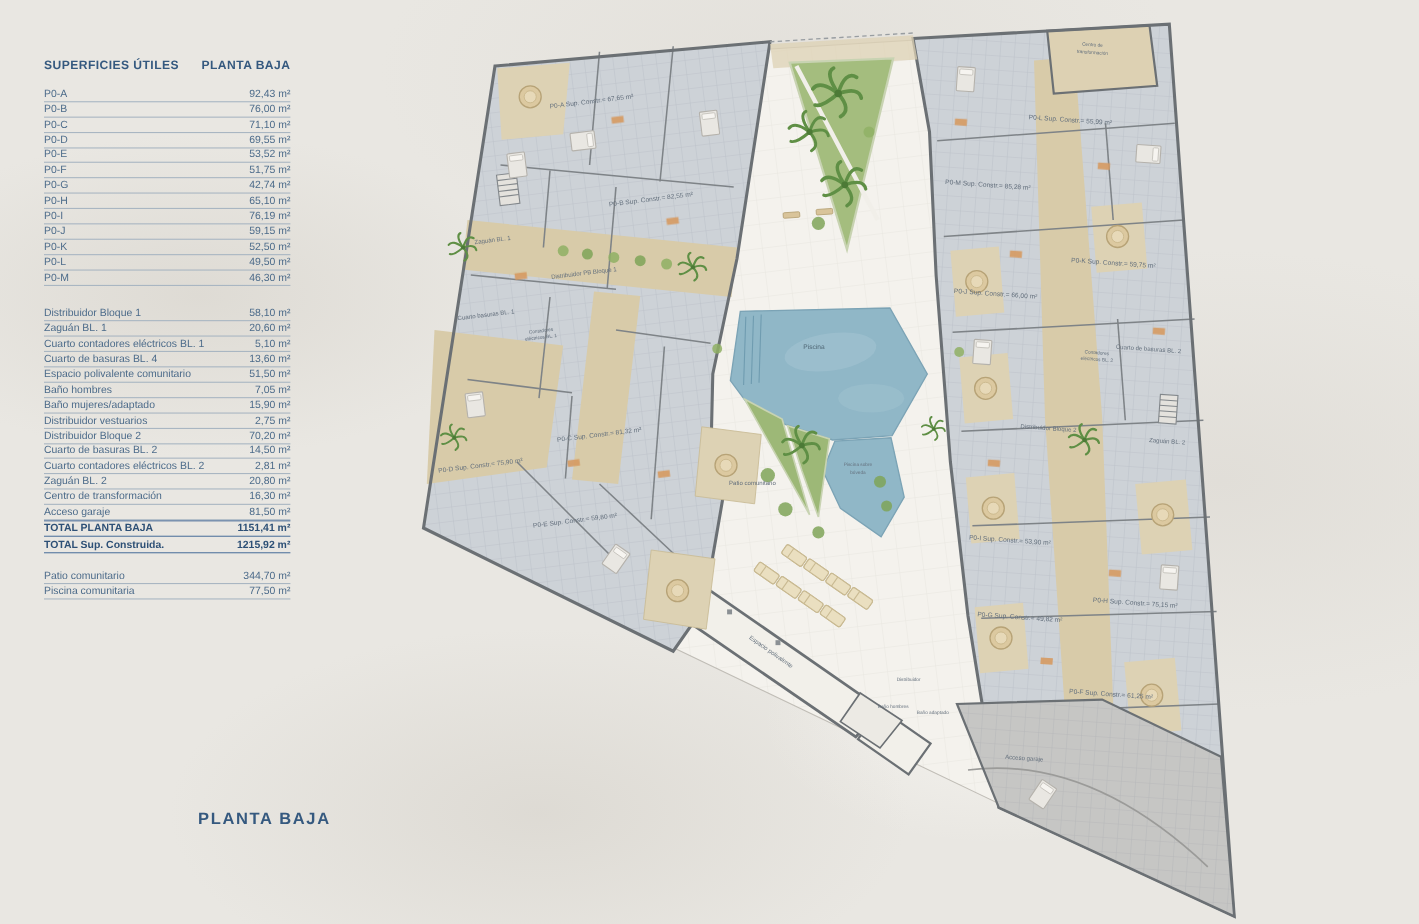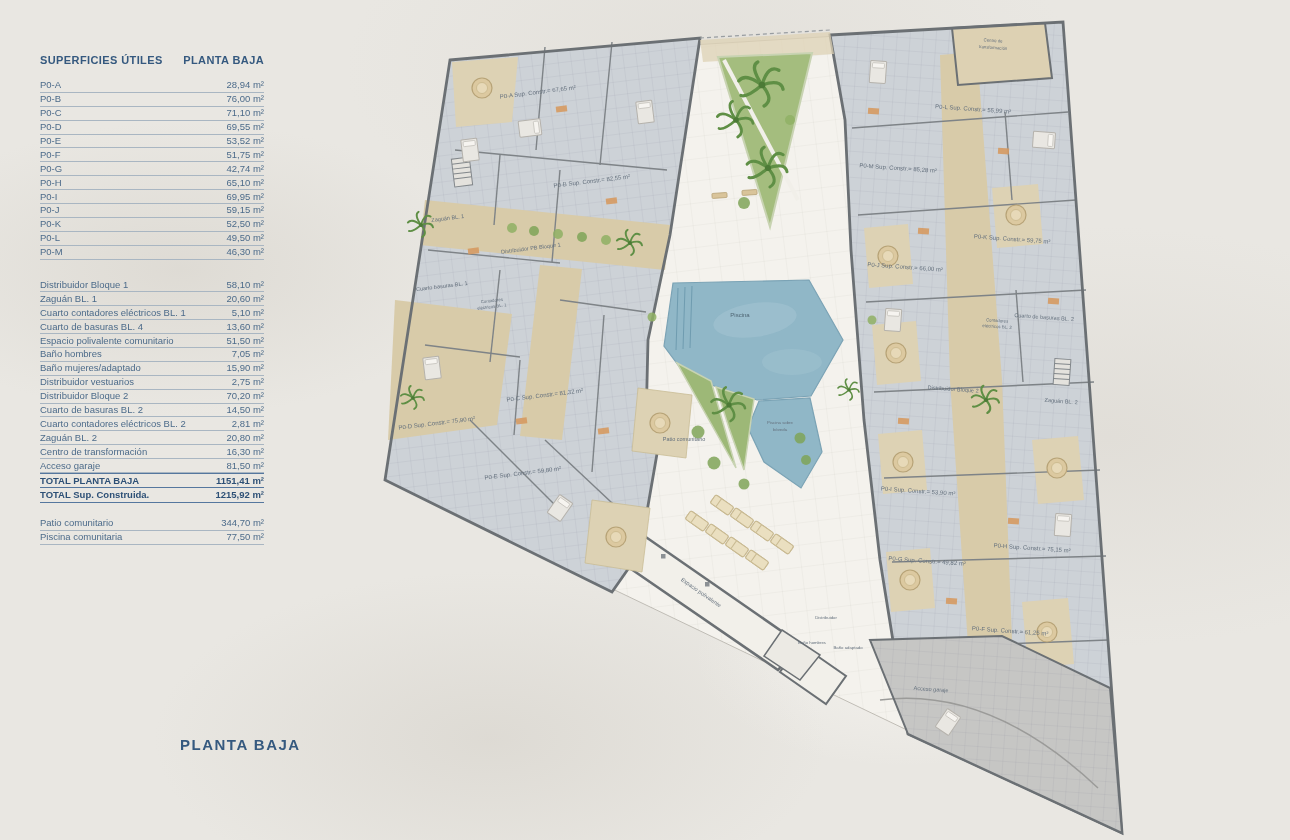--- a/index.html
+++ b/index.html
@@ -16,21 +16,21 @@
       radial-gradient(ellipse 560px 300px at 86% 52%, rgba(215,211,204,.45), transparent 70%),
       radial-gradient(ellipse 480px 240px at 38% 88%, rgba(210,206,198,.5), transparent 70%),
       radial-gradient(ellipse 300px 160px at 70% 78%, rgba(246,244,240,.8), transparent 70%),
       #e9e7e2;
   }
   svg.plan{position:absolute;left:0;top:0;}
   
   .panel{position:absolute;left:40px;top:54px;width:224px;color:#4c6b8a;}
   .panel-header{display:flex;justify-content:space-between;font-size:11px;font-weight:bold;
     color:#35597f;letter-spacing:.4px;margin-bottom:13px;}
-  .srow{display:flex;justify-content:space-between;align-items:center;
+  .srow{display:flex;justify-content:space-between;align-items:flex-end;
     height:13.9px;font-size:9.5px;line-height:11px;border-bottom:1px solid #a9b6c2;
     padding-bottom:1px;box-sizing:border-box;}
   .srow .lbl{white-space:nowrap;}
   .srow .val{white-space:nowrap;}
   .srow.total{color:#2d5076;font-weight:bold;border-bottom:1.6px solid #55779e;height:15px;}
   .srow.total:first-child{border-top:1.2px solid #55779e;gap:36px;}
   #rows-units{margin-bottom:19px;}
   #rows-outdoor{margin-top:13px;}
   #rows-outdoor .srow{height:14.5px;}
   .footer-label{position:absolute;left:180px;top:736px;font-size:15px;font-weight:bold;
@@ -318,21 +318,21 @@
     </svg>
 
   <div class="panel">
     <div class="panel-header">
       <span>SUPERFICIES ÚTILES</span>
       <span>PLANTA BAJA</span>
     </div>
     <div id="rows-units">
         <div class="srow">
           <span class="lbl">P0-A</span>
-          <span class="val">28,94 m²</span>
+          <span class="val">92,43 m²</span>
         </div>
         <div class="srow">
           <span class="lbl">P0-B</span>
           <span class="val">76,00 m²</span>
         </div>
         <div class="srow">
           <span class="lbl">P0-C</span>
           <span class="val">71,10 m²</span>
         </div>
         <div class="srow">
@@ -350,21 +350,21 @@
         <div class="srow">
           <span class="lbl">P0-G</span>
           <span class="val">42,74 m²</span>
         </div>
         <div class="srow">
           <span class="lbl">P0-H</span>
           <span class="val">65,10 m²</span>
         </div>
         <div class="srow">
           <span class="lbl">P0-I</span>
-          <span class="val">69,95 m²</span>
+          <span class="val">76,19 m²</span>
         </div>
         <div class="srow">
           <span class="lbl">P0-J</span>
           <span class="val">59,15 m²</span>
         </div>
         <div class="srow">
           <span class="lbl">P0-K</span>
           <span class="val">52,50 m²</span>
         </div>
         <div class="srow">

